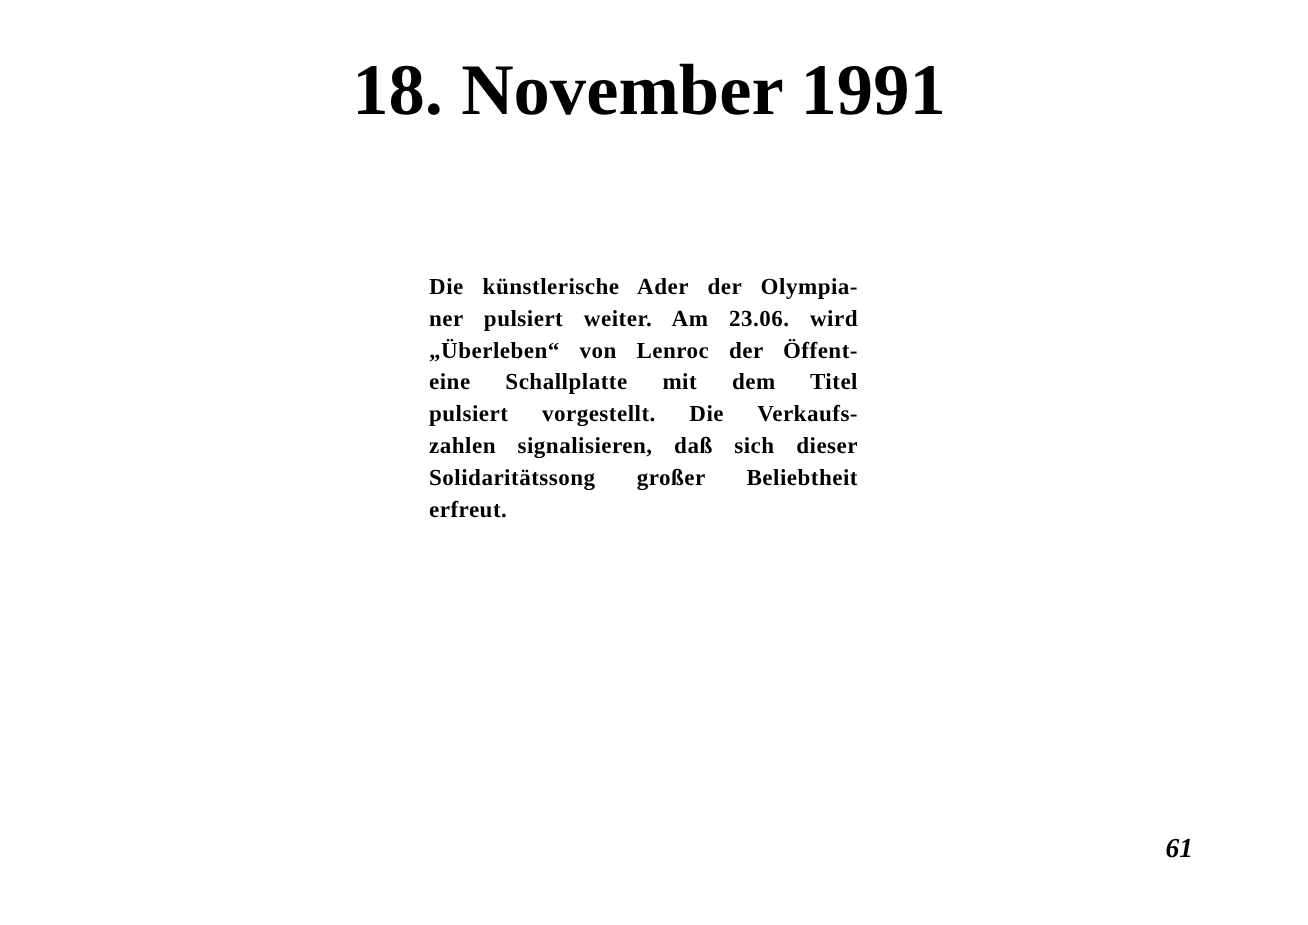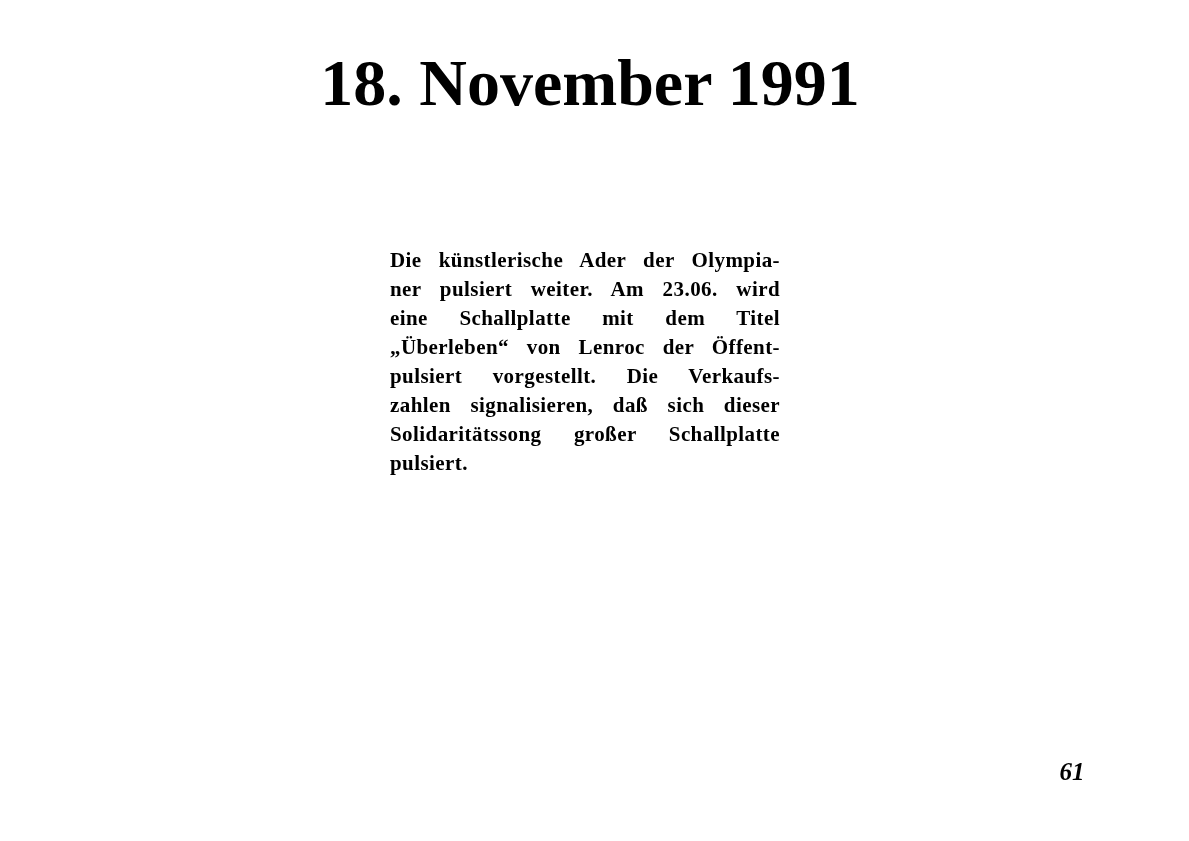--- a/index.html
+++ b/index.html
@@ -62,23 +62,23 @@
 </head>
 <body>
 
 <div class="page">
 
   <h1 class="title">18. November 1991</h1>
 
   <div class="article">
     <div class="line">Die künstlerische Ader der Olympia-</div>
     <div class="line">ner pulsiert weiter. Am 23.06. wird</div>
+    <div class="line">„Überleben“ von Lenroc der Öffent-</div>
     <div class="line">eine Schallplatte mit dem Titel</div>
-    <div class="line">„Überleben“ von Lenroc der Öffent-</div>
     <div class="line">pulsiert vorgestellt. Die Verkaufs-</div>
     <div class="line">zahlen signalisieren, daß sich dieser</div>
-    <div class="line">Solidaritätssong großer Schallplatte</div>
-    <div class="line last">pulsiert.</div>
+    <div class="line">Solidaritätssong großer Beliebtheit</div>
+    <div class="line last">erfreut.</div>
   </div>
 
   <div class="page-number">61</div>
 
 </div>
 
 </body></html>

